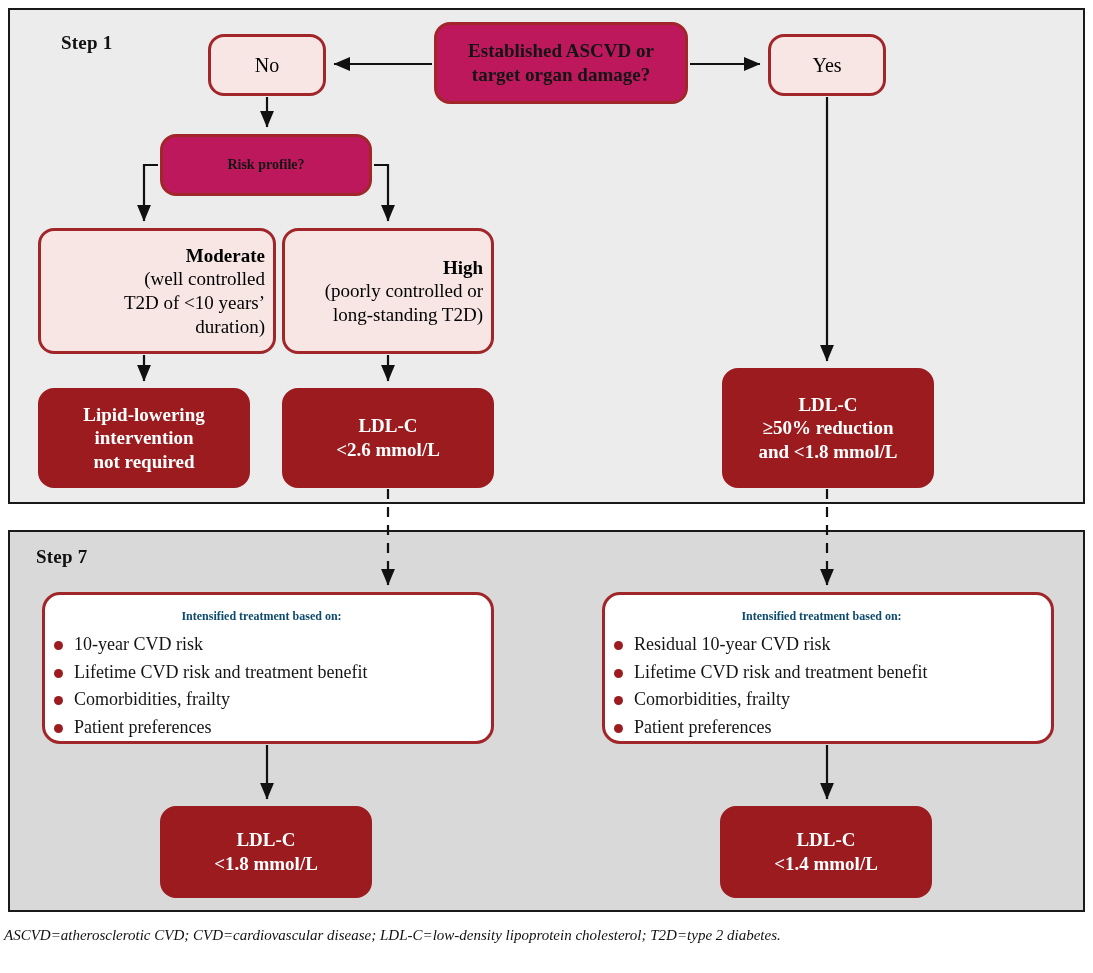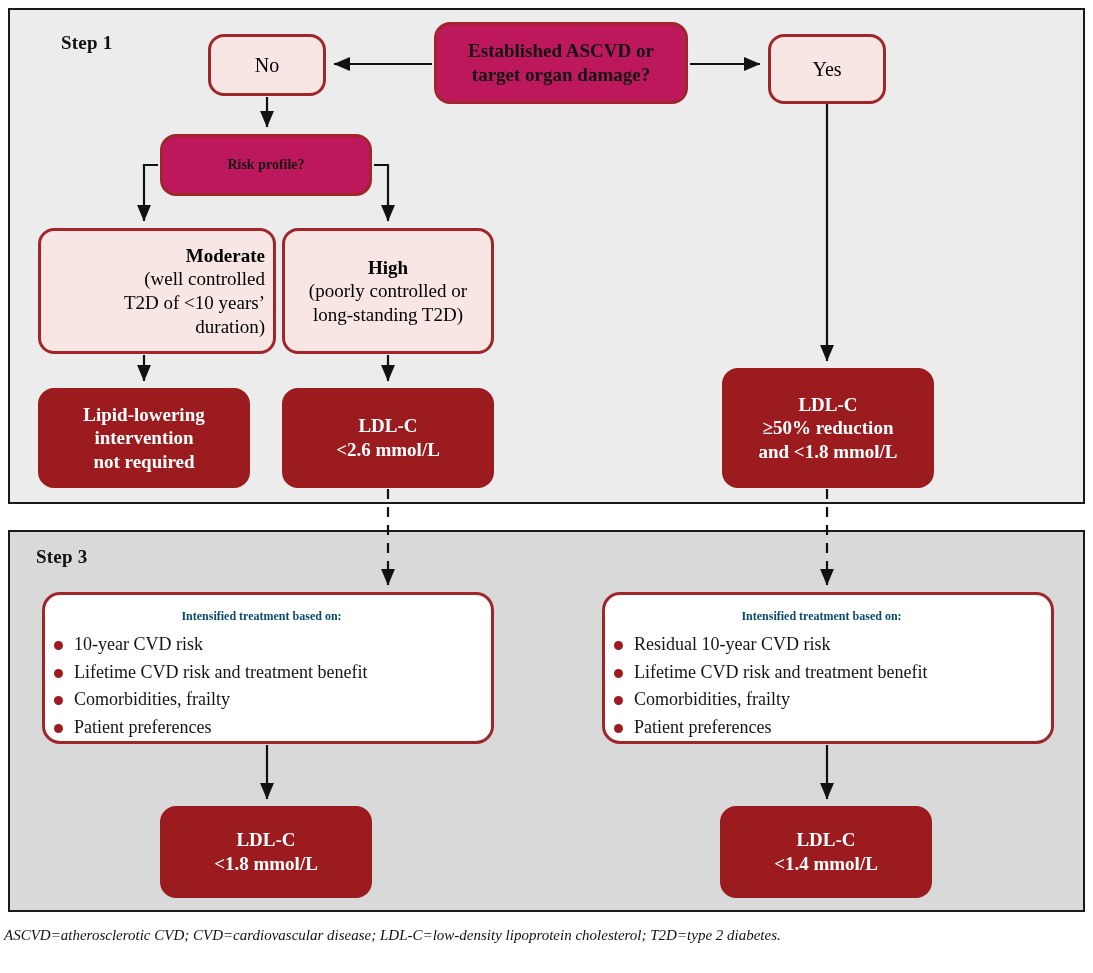--- a/index.html
+++ b/index.html
@@ -93,27 +93,27 @@
   }
   .node.dark .node-line,
   .node.dark .node-title { font-size: 19px; }
 
   
   #node-question {
     left: 434px; top: 22px; width: 254px; height: 82px;
     font-size: 19px; font-weight: bold;
   }
   #node-no  { left: 208px; top: 34px; width: 118px; height: 62px; font-size: 20px; }
-  #node-yes { left: 768px; top: 34px; width: 118px; height: 70px; font-size: 20px; }
+  #node-yes { left: 768px; top: 34px; width: 118px; height: 62px; font-size: 20px; }
   #node-risk {
     left: 160px; top: 134px; width: 212px; height: 62px;
     font-size: 14px; font-weight: bold;
   }
   #node-moderate { left: 38px;  top: 228px; width: 238px; height: 126px; padding: 6px 8px; align-items: flex-end; }
-  #node-high     { left: 282px; top: 228px; width: 212px; height: 126px; padding: 6px 8px; }
+  #node-high     { left: 282px; top: 228px; width: 212px; height: 126px; padding: 6px 8px; align-items: flex-end; }
   #node-ldl-none { left: 38px;  top: 388px; width: 212px; height: 100px; }
   #node-ldl-26   { left: 282px; top: 388px; width: 212px; height: 100px; }
   #node-ldl-50   { left: 722px; top: 368px; width: 212px; height: 120px; }
 
   
   #node-intens-left  { left: 42px;  top: 592px; width: 452px; height: 152px; }
   #node-intens-right { left: 602px; top: 592px; width: 452px; height: 152px; }
   #node-ldl-18 { left: 160px; top: 806px; width: 212px; height: 92px; }
   #node-ldl-14 { left: 720px; top: 806px; width: 212px; height: 92px; }
 
@@ -164,21 +164,21 @@
 </style>
 </head>
 <body>
 
 <div id="figure">
 
   <div class="panel" id="panel-step1"></div>
   <div class="step-label" id="step1-label">Step 1</div>
 
   <div class="panel" id="panel-step2"></div>
-  <div class="step-label" id="step2-label">Step 3</div>
+  <div class="step-label" id="step2-label">Step 7</div>
 
   <svg id="connectors" viewBox="0 0 1093 973" xmlns="http://www.w3.org/2000/svg">
     <defs>
       <marker id="arrow" markerWidth="9" markerHeight="9" refX="7.4" refY="3.6" orient="auto" markerUnits="strokeWidth">
         <path d="M0,0.4 L7.6,3.6 L0,6.8 z" fill="#111111"></path>
       </marker>
     </defs>
     <g stroke="#111111" stroke-width="2.2" fill="none">
 
       <line x1="432" y1="64" x2="334" y2="64" marker-end="url(#arrow)"></line>

